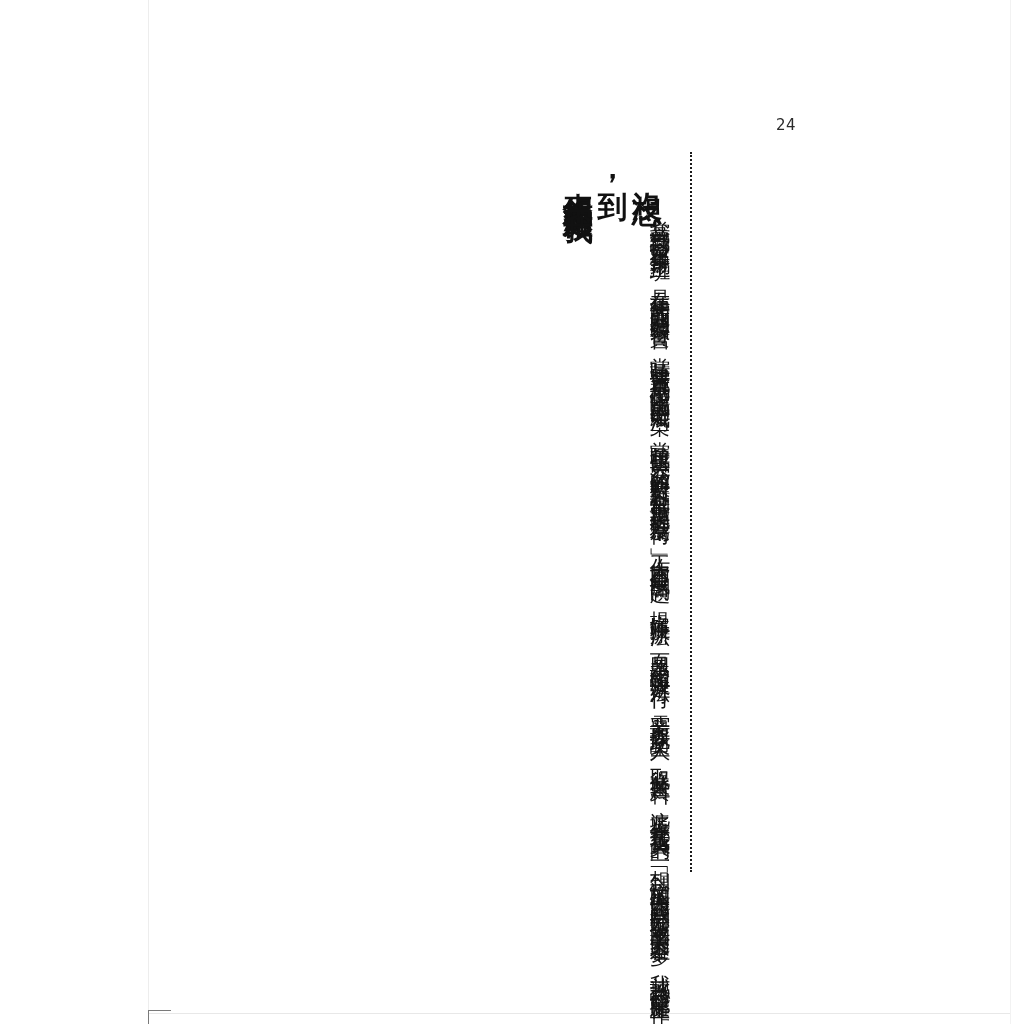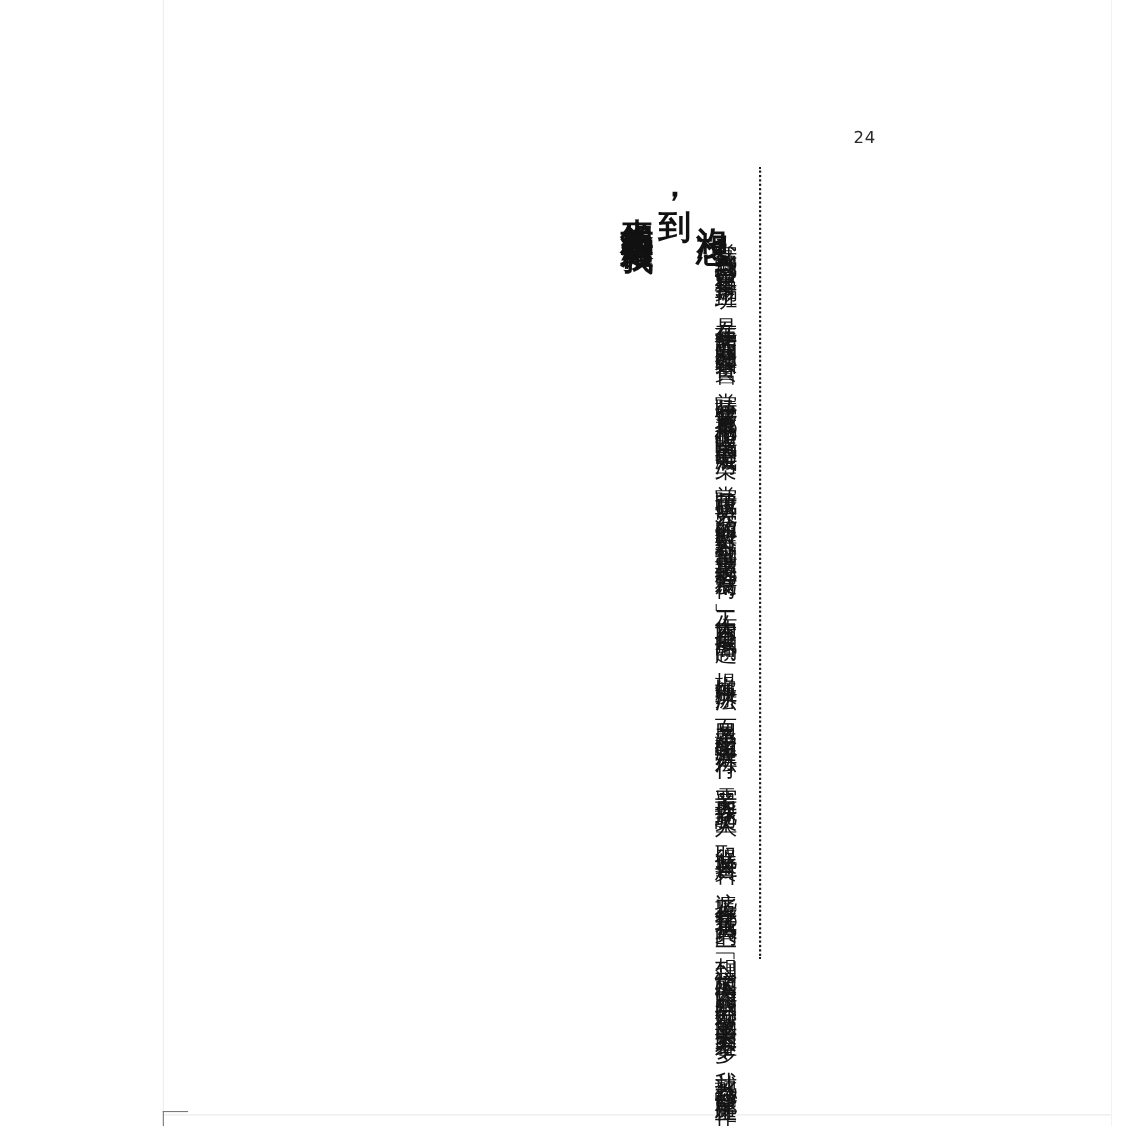--- a/index.html
+++ b/index.html
@@ -11,21 +11,20 @@
     width: 1024px;
     height: 1024px;
     font-family: "DejaVu Serif", "Liberation Serif", serif;
     overflow: hidden;
   }
   .page {
     position: relative;
     width: 916px;
     height: 1024px;
     background: #ffffff;
-    text-align: center;
   }
   
   .sheet-edge-left {
     position: absolute;
     left: 148px;
     top: 0;
     width: 1px;
     height: 1024px;
     background: #ededed;
   }

